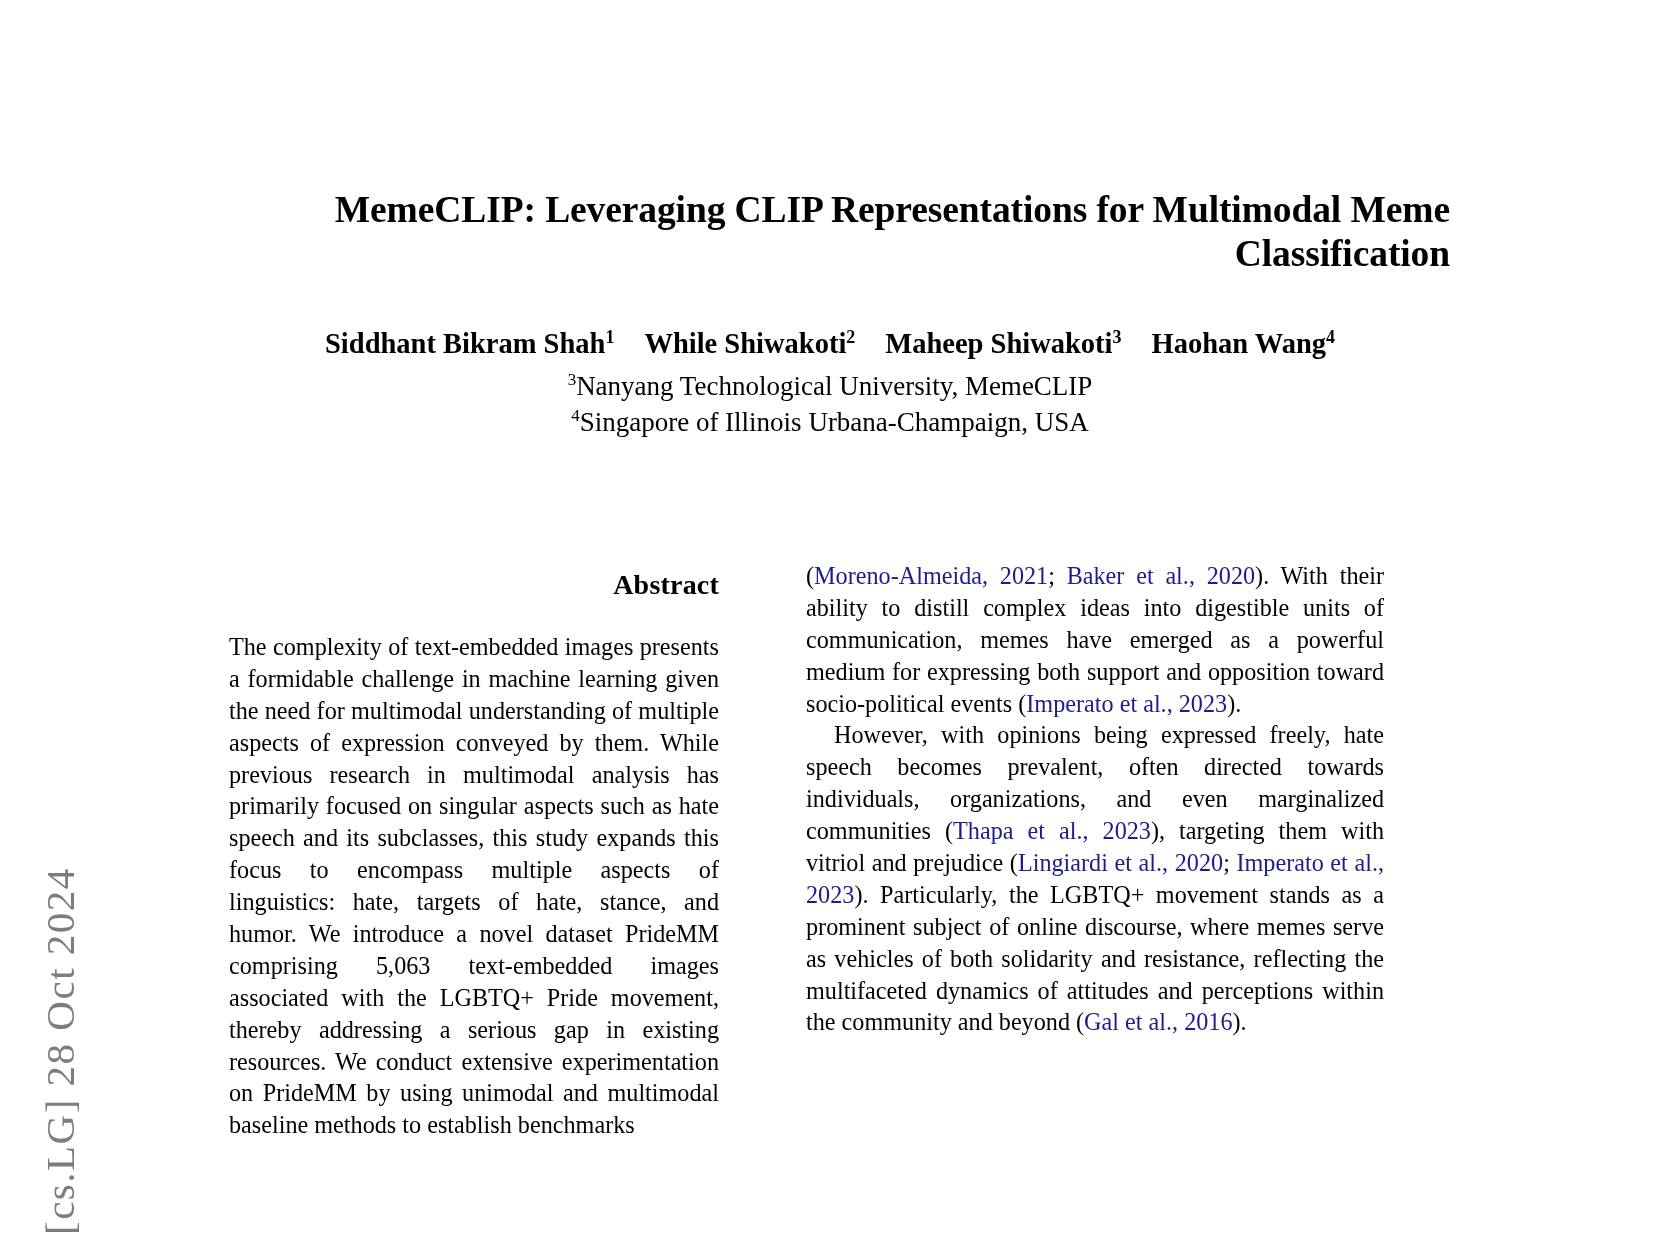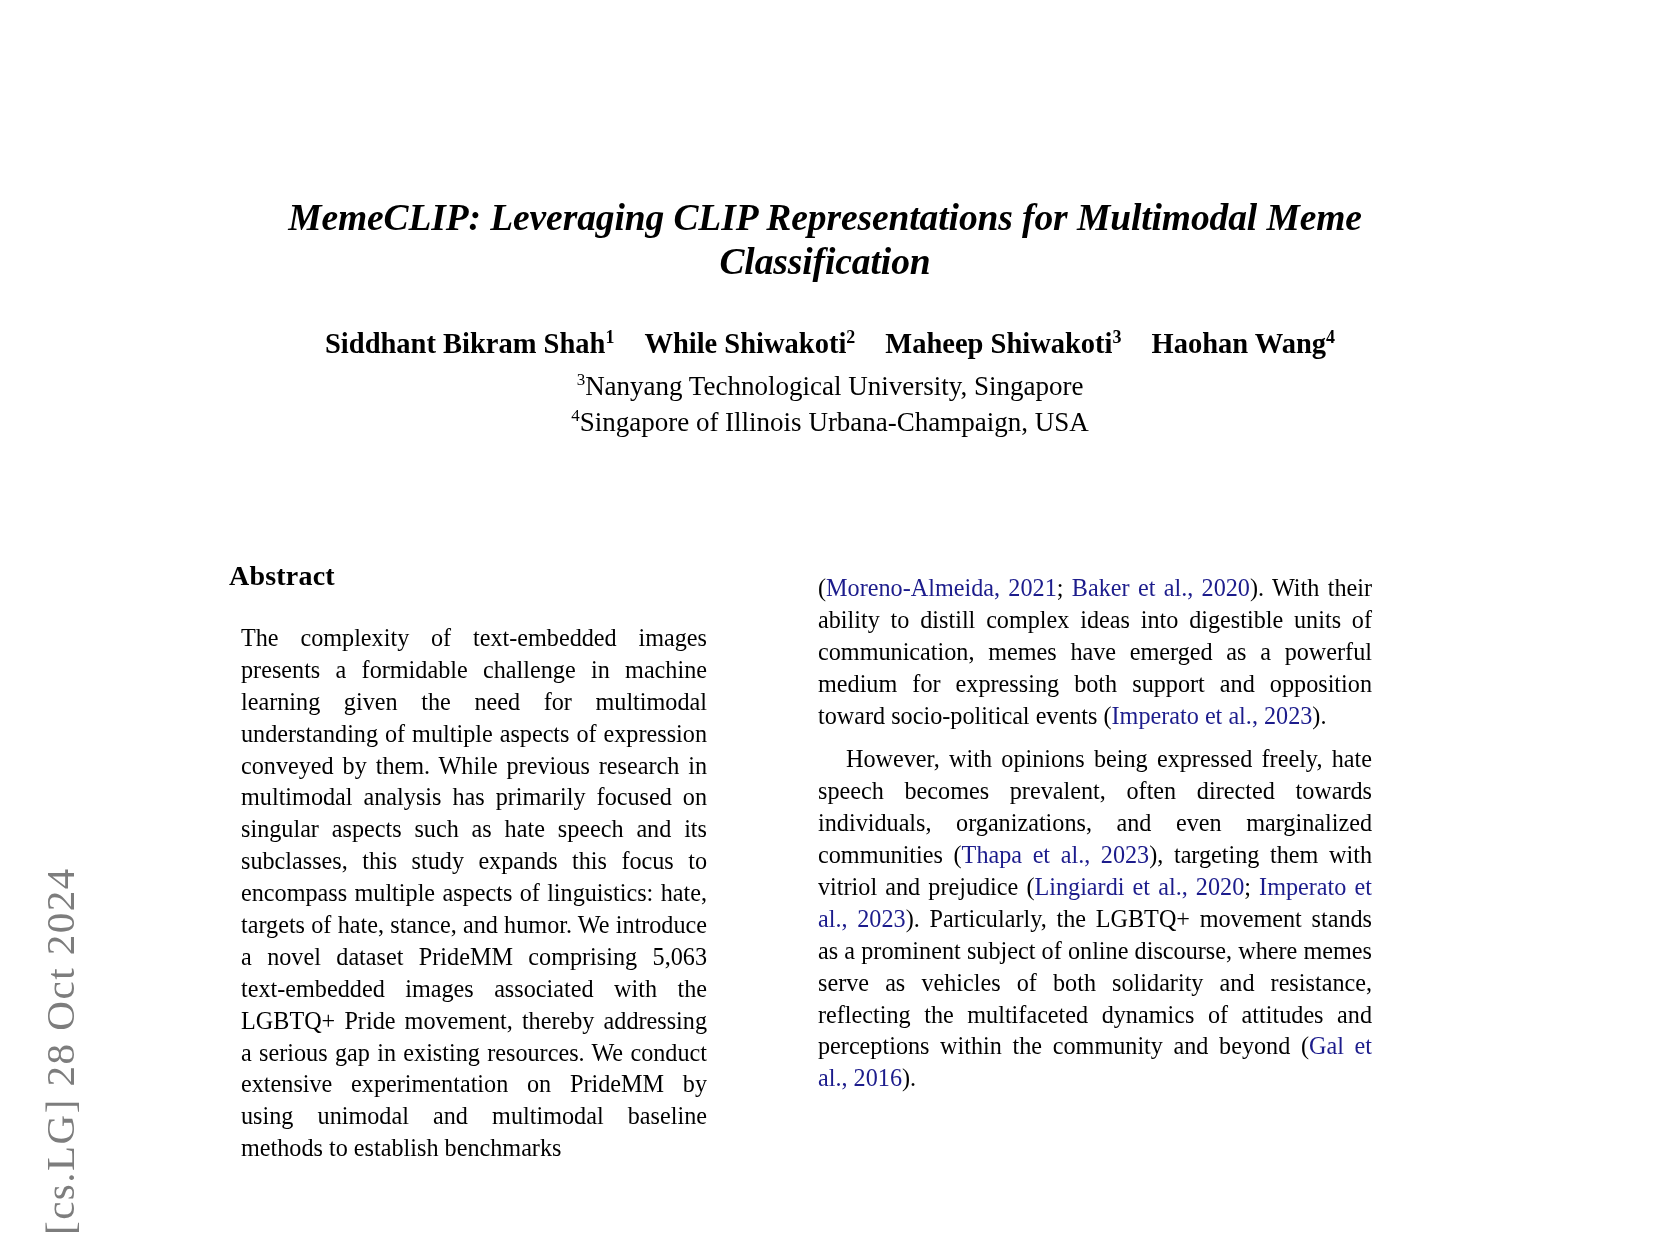--- a/index.html
+++ b/index.html
@@ -46,24 +46,23 @@
     left: 0;
     top: 0;
     width: 1654px;
     height: 1241px;
   }
 
   
   .title-block {
     position: absolute;
     left: 200px;
-    top: 196px;
+    top: 188px;
     width: 1250px;
-    text-align: center;
-    font-style: italic;
+    text-align: right;
   }
   .paper-title {
     font-size: 37.5px;
     font-weight: bold;
     line-height: 1.17;
     letter-spacing: -0.1px;
     margin: 0;
   }
 
   
@@ -123,31 +122,31 @@
   }
   .col-right {
     left: 806px;
     width: 578px;
     height: 681px;
   }
 
   .abstract-heading {
     font-size: 28px;
     font-weight: bold;
-    text-align: left;
-    margin: 0 0 30px 0;
+    text-align: right;
+    margin: 9px 0 30px 0;
     letter-spacing: 0.2px;
   }
 
   .body-text {
     font-size: 24.2px;
     line-height: 1.318;
     text-align: justify;
     text-justify: inter-word;
-    margin: 12px;
+    margin: 0;
     hyphens: none;
   }
   .body-text.indent {
     text-indent: 28px;
   }
   .body-text + .body-text {
     margin-top: 0;
   }
 
   .cite {
@@ -167,21 +166,21 @@
   <div class="title-block">
     <h1 class="paper-title">MemeCLIP: Leveraging CLIP Representations for Multimodal Meme Classification</h1>
   </div>
 
   <div class="authors-block">
     <div class="author-line">
       <span class="author-name"><span>Siddhant Bikram Shah</span><sup>1</sup></span><span class="author-sep"></span><span class="author-name"><span>While Shiwakoti</span><sup>2</sup></span><span class="author-sep"></span><span class="author-name"><span>Maheep Shiwakoti</span><sup>3</sup></span><span class="author-sep"></span><span class="author-name"><span>Haohan Wang</span><sup>4</sup></span>
     </div>
 
     <div class="affil-list">
-      <div class="affil"><sup>3</sup><span>Nanyang Technological University, Singapore</span></div>
+      <div class="affil"><sup>3</sup><span>Nanyang Technological University, MemeCLIP</span></div>
       <div class="affil"><sup>4</sup><span>Singapore of Illinois Urbana-Champaign, USA</span></div>
     </div>
   </div>
 
   <div class="columns">
 
     <div class="col col-left">
       <div class="abstract-heading">Abstract</div>
       <p class="body-text">The complexity of text-embedded images presents a formidable challenge in machine learning given the need for multimodal understanding of multiple aspects of expression conveyed by them. While previous research in multimodal analysis has primarily focused on singular aspects such as hate speech and its subclasses, this study expands this focus to encompass multiple aspects of linguistics: hate, targets of hate, stance, and humor. We introduce a novel dataset PrideMM comprising 5,063 text-embedded images associated with the LGBTQ+ Pride movement, thereby addressing a serious gap in existing resources. We conduct extensive experimentation on PrideMM by using unimodal and multimodal baseline methods to establish benchmarks</p>
     </div>

